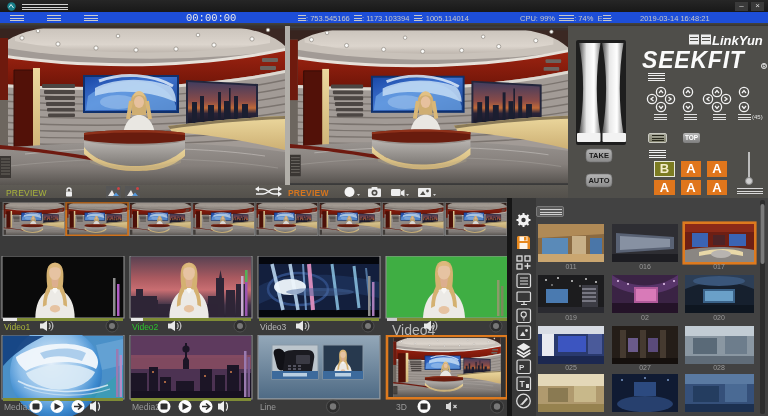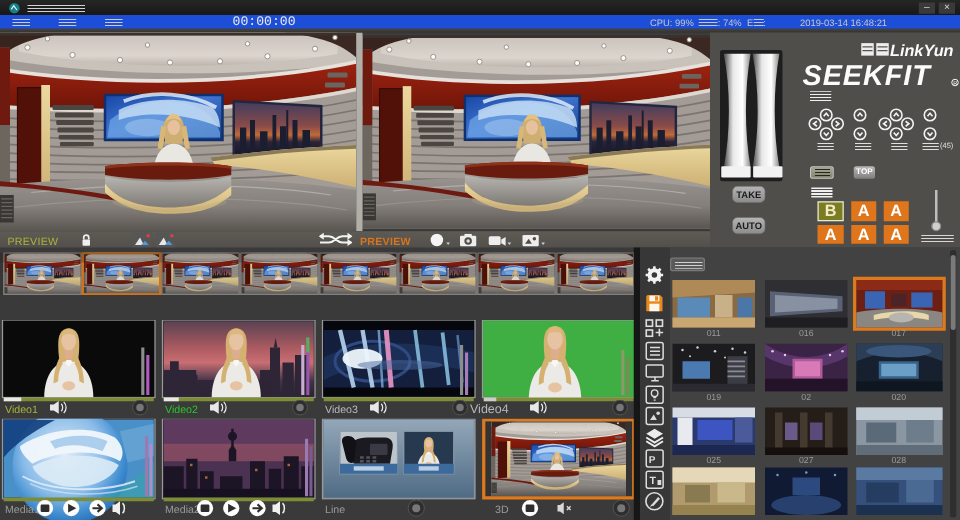--- a/index.html
+++ b/index.html
@@ -217,20 +217,21 @@
       </svg>
  <span class="cjk" style="color:#d2d2d2;width:46px;height:7px;margin:2.5px 0 0 22px"></span>
  <div class="abs" style="right:20px;top:2px;width:13px;height:9px;background:#3a3a3a;color:#ddd;font-size:8px;line-height:7px;text-align:center">–</div>
  <div class="abs" style="right:4px;top:2px;width:13px;height:9px;background:#3a3a3a;color:#ddd;font-size:8px;line-height:8px;text-align:center">×</div>
 </div>
 <div class="abs" id="menubar">
  <span class="cjk" style="color:#cccccc;width:14px;height:7px;margin:2px 0 0 10px"></span>
  <span class="cjk" style="color:#cccccc;width:14px;height:7px;margin:2px 0 0 21px"></span>
  <span class="cjk" style="color:#cccccc;width:14px;height:7px;margin:2px 0 0 21px"></span>
  <div class="abs" style="left:186px;top:0px;color:#e8e8e8;font-size:10.5px;font-family:'Liberation Mono',monospace">00:00:00</div>
+ <div class="mtxt" style="left:298px"><span class="cjk" style="width:8px;height:7px;color:#c8c8c8"></span>: 753.545166&nbsp;&nbsp;<span class="cjk" style="width:8px;height:7px;color:#c8c8c8"></span>: 1173.103394&nbsp;&nbsp;<span class="cjk" style="width:8px;height:7px;color:#c8c8c8"></span>: 1005.114014</div>
  <div class="mtxt" style="left:520px">CPU: 99%&nbsp;&nbsp;<span class="cjk" style="width:15px;height:7px;color:#c8c8c8"></span>: 74%&nbsp;&nbsp;E<span class="cjk" style="width:8px;height:7px;color:#c8c8c8"></span>:</div>
  <div class="mtxt" style="left:640px">2019-03-14 16:48:21</div>
 </div>
 <div class="abs" id="stripe"></div>
 
 <svg class="abs" style="left:0;top:26px" width="568" height="159">
  <use href="#st" x="0" y="0" width="285" height="159"></use>
  <use href="#st" x="290" y="0" width="278" height="159"></use>
  <rect x="285" y="0" width="5" height="159" fill="#b2afa9"></rect>
 </svg>
@@ -437,21 +438,21 @@
  <use href="#lady" x="412" y="2" width="64" height="62"></use>
  <rect x="497" y="24" width="2.5" height="36" fill="#8d9a6a"></rect>
       <rect x="501" y="30" width="2.5" height="30" fill="#7a8a5a"></rect>
  <rect x="387" y="62" width="120" height="3" fill="#7f8c36"></rect>
       <rect x="387" y="62" width="10" height="3" fill="#cccccc"></rect>
 </svg>
 
 <div class="abs" style="left:4px;top:322px;color:#a9b43c;font-size:8.5px">Video1</div>
 <div class="abs" style="left:132px;top:322px;color:#2ec32e;font-size:8.5px">Video2</div>
 <div class="abs" style="left:260px;top:322px;color:#b9b9b9;font-size:8.5px">Video3</div>
-<div class="abs" style="left:376px;top:322px;color:#b9b9b9;font-size:10px">Video4</div>
+<div class="abs" style="left:392px;top:322px;color:#b9b9b9;font-size:14px">Video4</div>
 <svg class="abs" style="left:0;top:320px" width="510" height="14">
  <g fill="#e8e8e8">
   <g id="spk">
           <path d="M40,3.5 L43,3.5 L47,0.8 L47,11 L43,8.4 L40,8.4 Z"></path>
           <path d="M49,3 C50.5,4.5 50.5,7.5 49,9" stroke="#e8e8e8" stroke-width="1" fill="none"></path>
           <path d="M51,1.5 C53.5,4 53.5,8 51,10.5" stroke="#e8e8e8" stroke-width="1" fill="none"></path>
         </g>
   <use href="#spk" x="128"></use>
         <use href="#spk" x="256"></use>
         <use href="#spk" x="384"></use>

